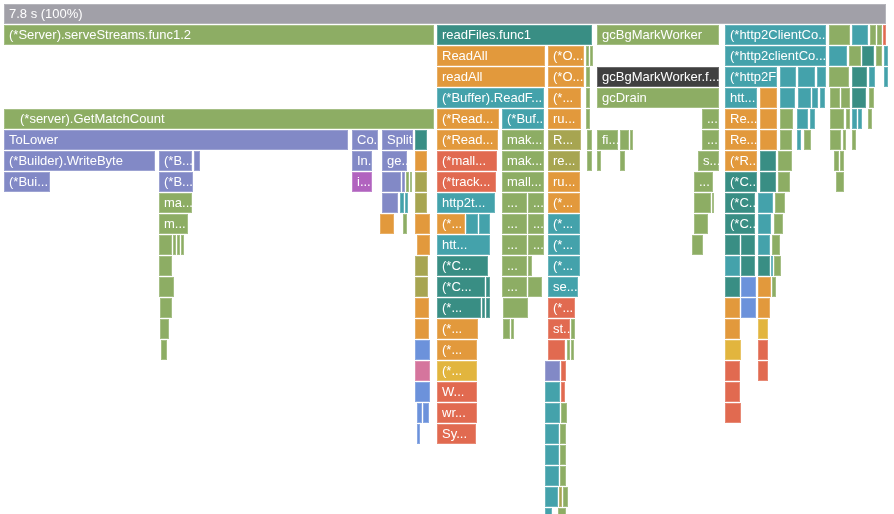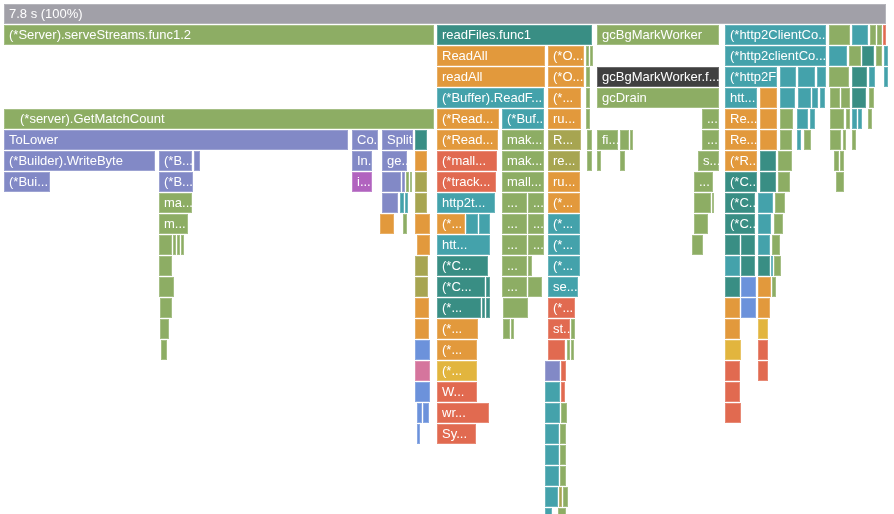--- a/index.html
+++ b/index.html
@@ -242,21 +242,21 @@
     <div class="frame thin" style="left: 561px; top: 361px; width: 5px; height: 20px; background: rgb(225, 106, 80);"></div>
     <div class="frame" style="left: 725px; top: 361px; width: 15px; height: 20px; background: rgb(225, 106, 80);"></div>
     <div class="frame thin" style="left: 758px; top: 361px; width: 10px; height: 20px; background: rgb(225, 106, 80);"></div>
     <div class="frame" style="left: 415px; top: 382px; width: 15px; height: 20px; background: rgb(108, 146, 219);"></div>
     <div class="frame" style="left: 437px; top: 382px; width: 40px; height: 20px; background: rgb(225, 106, 80);">W...</div>
     <div class="frame" style="left: 545px; top: 382px; width: 15px; height: 20px; background: rgb(68, 162, 171);"></div>
     <div class="frame thin" style="left: 561px; top: 382px; width: 4px; height: 20px; background: rgb(225, 106, 80);"></div>
     <div class="frame" style="left: 725px; top: 382px; width: 15px; height: 20px; background: rgb(225, 106, 80);"></div>
     <div class="frame thin" style="left: 417px; top: 403px; width: 5px; height: 20px; background: rgb(108, 146, 219);"></div>
     <div class="frame thin" style="left: 423px; top: 403px; width: 6px; height: 20px; background: rgb(108, 146, 219);"></div>
-    <div class="frame" style="left: 437px; top: 403px; width: 52px; height: 20px; background: rgb(225, 106, 80);">wr...</div>
+    <div class="frame" style="left: 437px; top: 403px; width: 40px; height: 20px; background: rgb(225, 106, 80);">wr...</div>
     <div class="frame" style="left: 545px; top: 403px; width: 15px; height: 20px; background: rgb(68, 162, 171);"></div>
     <div class="frame thin" style="left: 561px; top: 403px; width: 6px; height: 20px; background: rgb(141, 173, 100);"></div>
     <div class="frame" style="left: 725px; top: 403px; width: 16px; height: 20px; background: rgb(225, 106, 80);"></div>
     <div class="frame thin" style="left: 417px; top: 424px; width: 3px; height: 20px; background: rgb(108, 146, 219);"></div>
     <div class="frame" style="left: 437px; top: 424px; width: 39px; height: 20px; background: rgb(225, 106, 80);">Sy...</div>
     <div class="frame" style="left: 545px; top: 424px; width: 14px; height: 20px; background: rgb(68, 162, 171);"></div>
     <div class="frame thin" style="left: 560px; top: 424px; width: 6px; height: 20px; background: rgb(141, 173, 100);"></div>
     <div class="frame" style="left: 545px; top: 445px; width: 14px; height: 20px; background: rgb(68, 162, 171);"></div>
     <div class="frame thin" style="left: 560px; top: 445px; width: 6px; height: 20px; background: rgb(141, 173, 100);"></div>
     <div class="frame" style="left: 545px; top: 466px; width: 14px; height: 20px; background: rgb(68, 162, 171);"></div>

